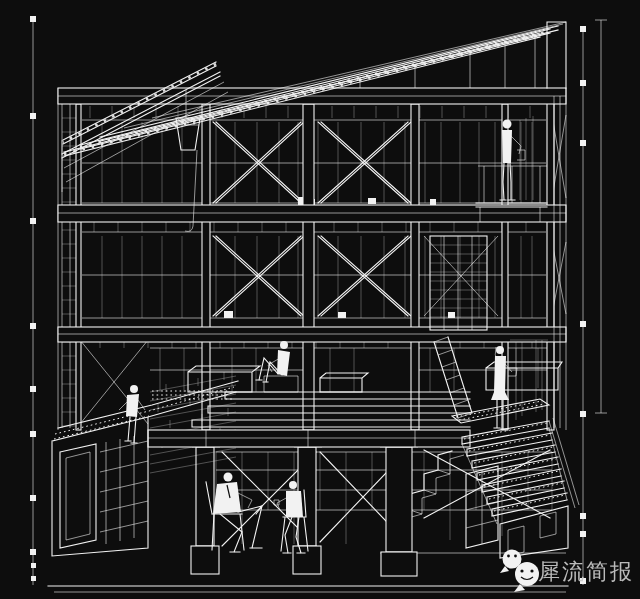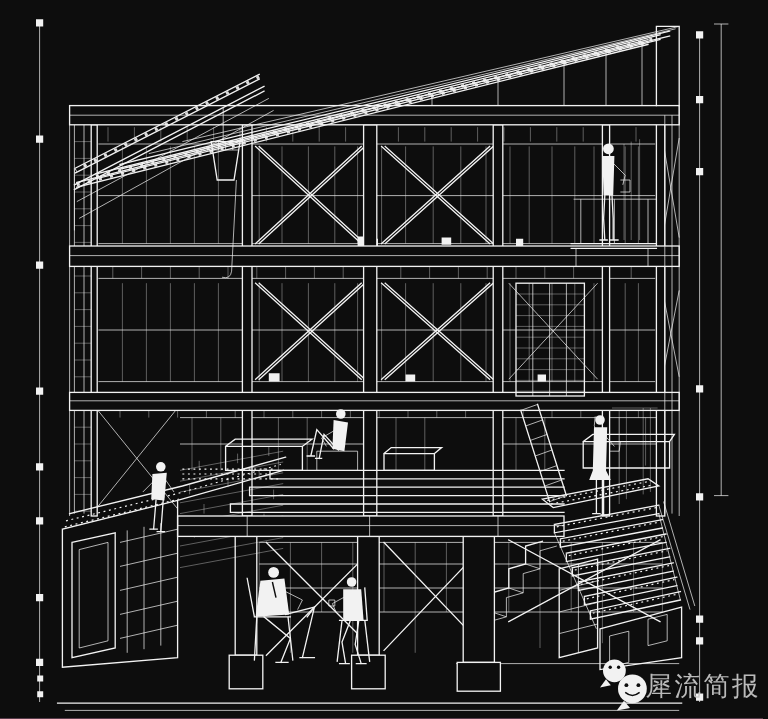--- a/index.html
+++ b/index.html
@@ -1,16 +1,16 @@
 <!DOCTYPE html>
 <html><head>
 <meta charset="utf-8">
 <style>
   html,body{margin:0;padding:0;background:#000;}
-  .stage{position:relative;width:640px;height:599px;background:#f9a8d4;overflow:hidden;
+  .stage{position:relative;width:640px;height:599px;background:#a3a3a3;overflow:hidden;
          font-family:"DejaVu Sans",sans-serif;}
   svg{display:block}
   .s{stroke:#f2f2f2;fill:none;stroke-width:1.1;stroke-linecap:square}
   .t{stroke:#f2f2f2;fill:none;stroke-width:.7;opacity:.85}
   .tt{stroke:#f2f2f2;fill:none;stroke-width:.6;opacity:.5}
   .d{stroke:#f2f2f2;fill:none;stroke-width:1;stroke-dasharray:1.6 3}
   .h{stroke:#f2f2f2;fill:none;stroke-width:2.6;stroke-dasharray:2.5 7;opacity:.9}
   .band{fill:#0d0d0d;stroke:#f2f2f2;stroke-width:1.1}
   .fw{fill:#f2f2f2;stroke:none}
   .fb{fill:#0d0d0d;stroke:none}

